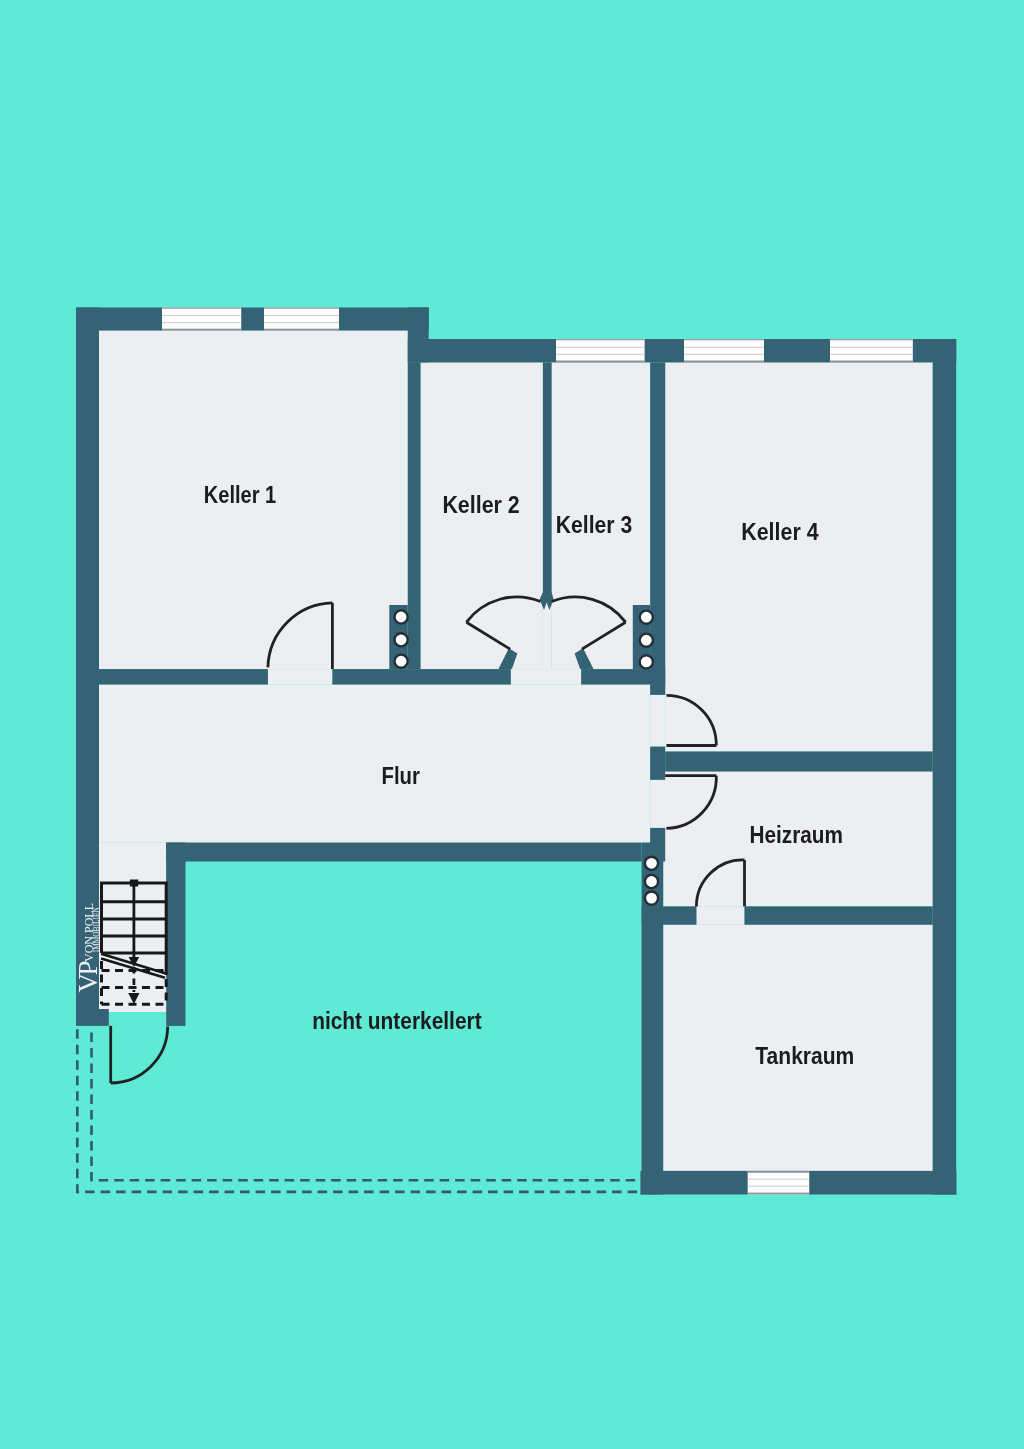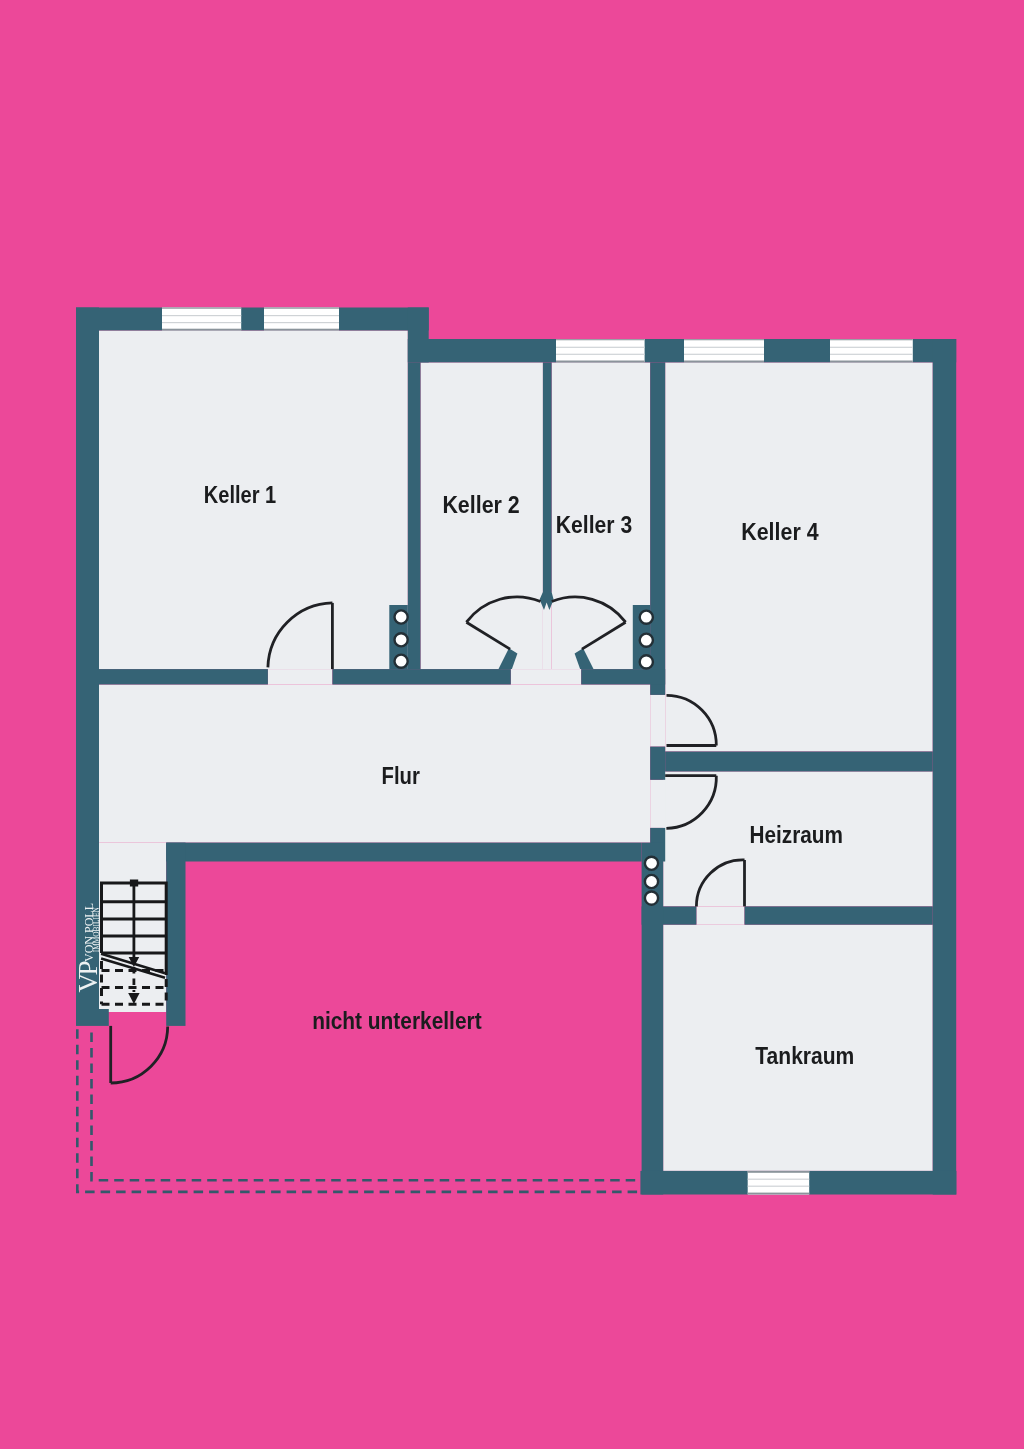--- a/index.html
+++ b/index.html
@@ -1,16 +1,16 @@
 <!DOCTYPE html>
 <html><head>
 <meta charset="utf-8">
 <style>
   html,body{margin:0;padding:0;background:#ffffff;}
-  #page{position:relative;width:1024px;height:1449px;background:#ec4899;overflow:hidden;}
+  #page{position:relative;width:1024px;height:1449px;background:#5eead4;overflow:hidden;}
   svg{position:absolute;left:0;top:0;}
   text.lbl{font-family:"Liberation Sans",sans-serif;font-weight:bold;fill:#1b1c1e;}
 </style>
 </head>
 <body>
 <div id="page">
 <svg width="1024" height="1449" viewBox="0 0 1024 1449">
 
   <rect x="99" y="330.5" width="308.8" height="338.6" fill="#eceef1"></rect>
 

